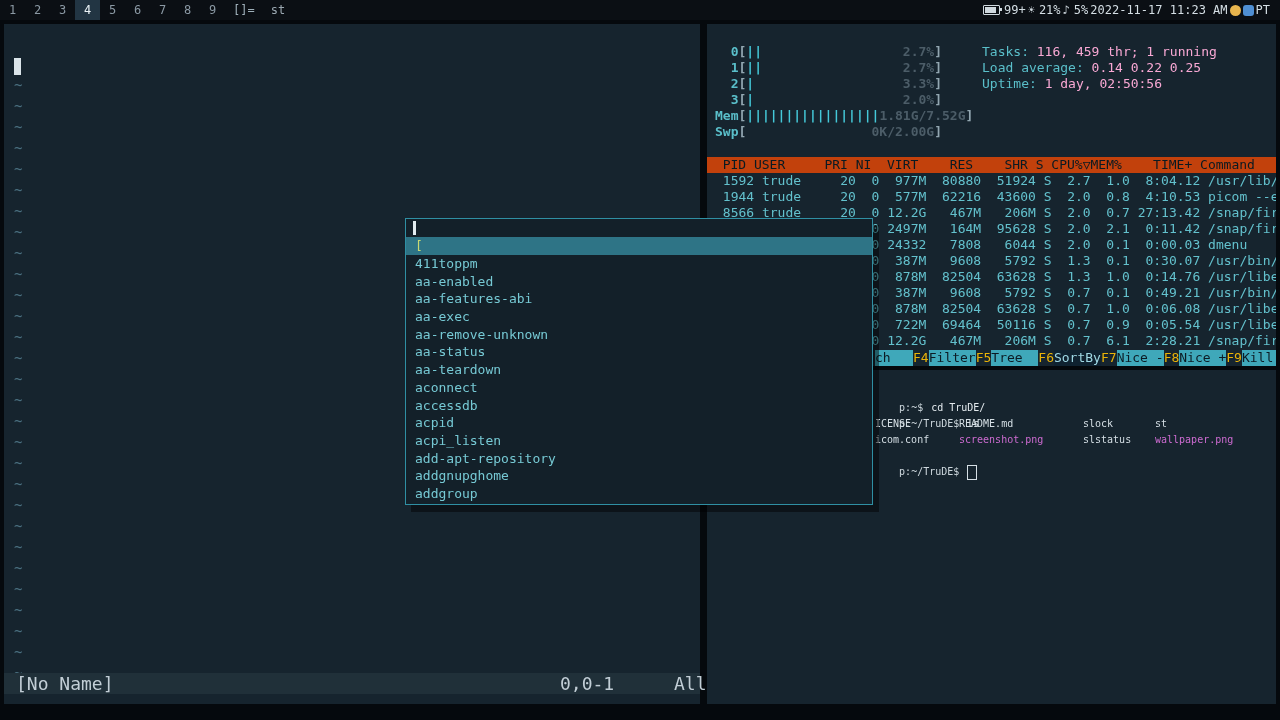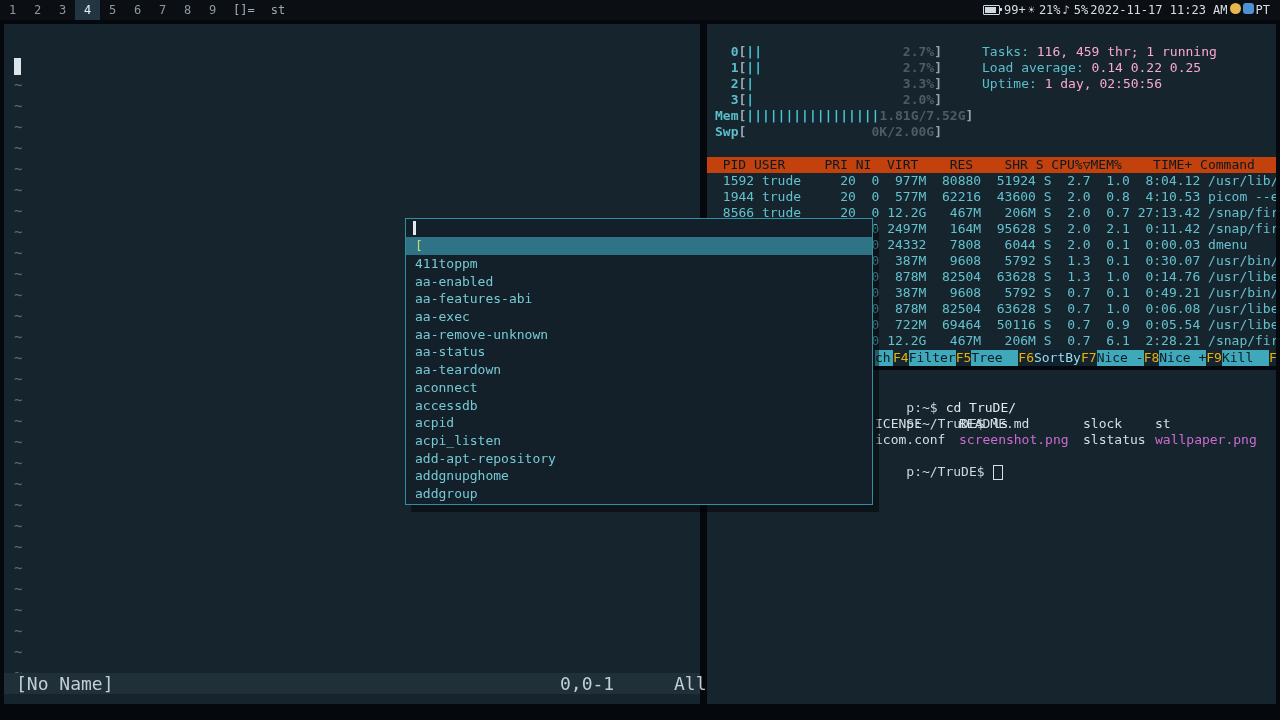--- a/index.html
+++ b/index.html
@@ -12,21 +12,21 @@
   .topbar{
     position:absolute;left:0;top:0;width:1280px;height:20px;
     background:#0b0f14;color:#8b99a4;font-size:12px;
     display:flex;align-items:center;
   }
   .tags{display:flex;height:100%;}
   .tag{width:25px;text-align:center;line-height:20px;cursor:default;}
   .tag.active{background:#223543;color:#eaf2f6;}
   .layout{margin-left:8px;color:#9fb0ba;}
   .wintitle{margin-left:16px;color:#9aa7b0;}
-  .statusright{margin-left:auto;display:flex;align-items:flex-start;gap:2px;padding-right:10px;color:#d5dfe5;padding-left:44px;}
+  .statusright{margin-left:auto;display:flex;align-items:center;gap:2px;padding-right:10px;color:#d5dfe5;padding-left:44px;}
   .st-item{display:inline-flex;align-items:center;gap:4px;}
   .bat{width:15px;height:8px;border:1px solid #cfd8de;border-radius:1px;position:relative;display:inline-block;}
   .bat::before{content:"";position:absolute;left:1px;top:1px;bottom:1px;width:11px;background:#cfd8de;}
   .bat::after{content:"";position:absolute;right:-3px;top:2px;width:2px;height:3px;background:#cfd8de;}
   .glyph{color:#cfd8de;}
   .dot-y{width:11px;height:11px;border-radius:50%;background:#e8b54e;display:inline-block;}
   .dot-b{width:11px;height:11px;border-radius:3px;background:#4f8fd3;display:inline-block;}
 
   
   .win{position:absolute;background:#16242e;}
@@ -72,24 +72,24 @@
     position:absolute;left:0;right:0;top:133px;height:16px;line-height:16px;
     background:#c2410c;color:#0a1a22;white-space:pre;
   }
   #proc-rows{position:absolute;left:8px;top:149px;line-height:16px;color:#63c1cd;}
   .proc-row{white-space:pre;height:16px;}
   #fnbar{position:absolute;left:168px;top:326px;height:16px;display:flex;}
   .fk{display:inline-flex;height:16px;line-height:16px;}
   .fk-key{color:#eab308;}
   .fk-label{background:#3fa8ba;color:#0c1b24;width:47px;overflow:hidden;}
   .fk.sel .fk-label{background:#0f2230;color:#9fd8e4;}
-  .fk-label.remnant{width:18px;}
-
-  
-  #shell-win{font-size:13px;color:#d5dfe5;}
+  .fk-label.remnant{width:38px;}
+
+  
+  #shell-win{font-size:10px;color:#d5dfe5;}
   .sh-line{position:absolute;left:168px;height:16px;line-height:16px;white-space:pre;}
   .sh-prompt{color:#cdd7dd;}
   .sh-cmd{color:#e3eaee;}
   .ftok{display:inline-block;}
   .fimg{color:#cc6bd0;}
   .blk-cursor{display:inline-block;width:8px;height:13px;border:1px solid #d5dfe5;vertical-align:middle;margin-left:8px;}
 </style>
 </head>
 <body>
 

